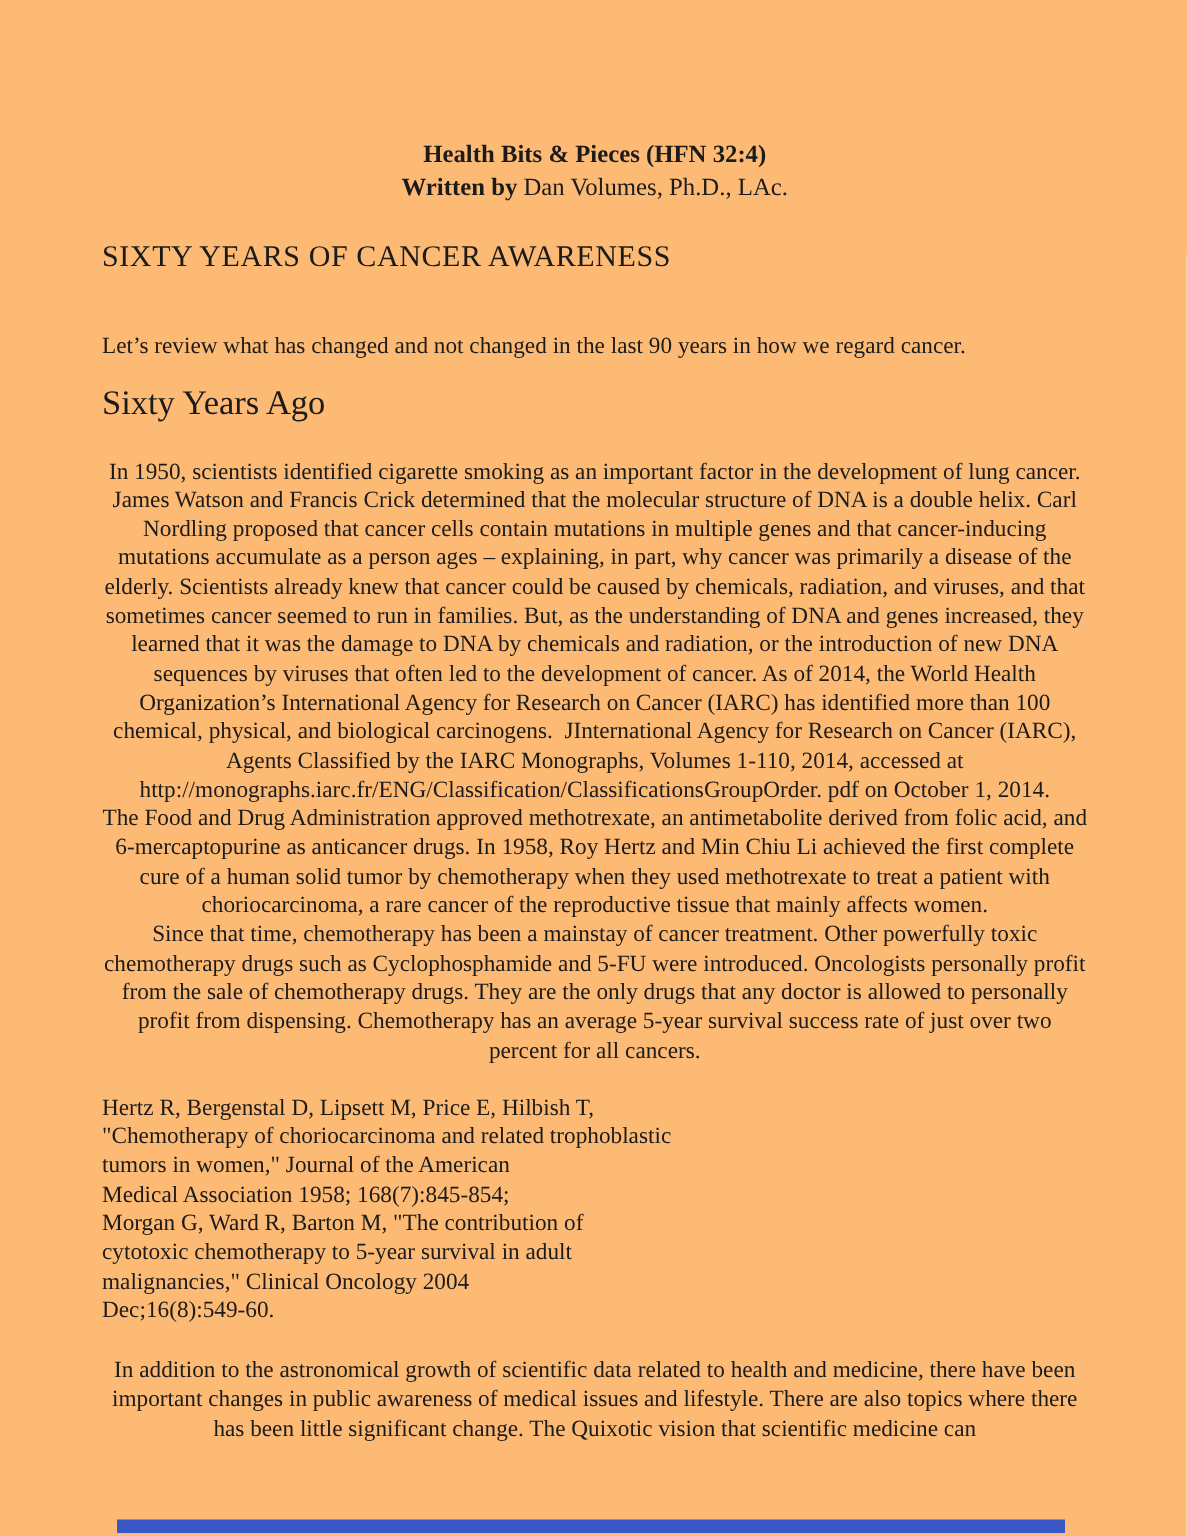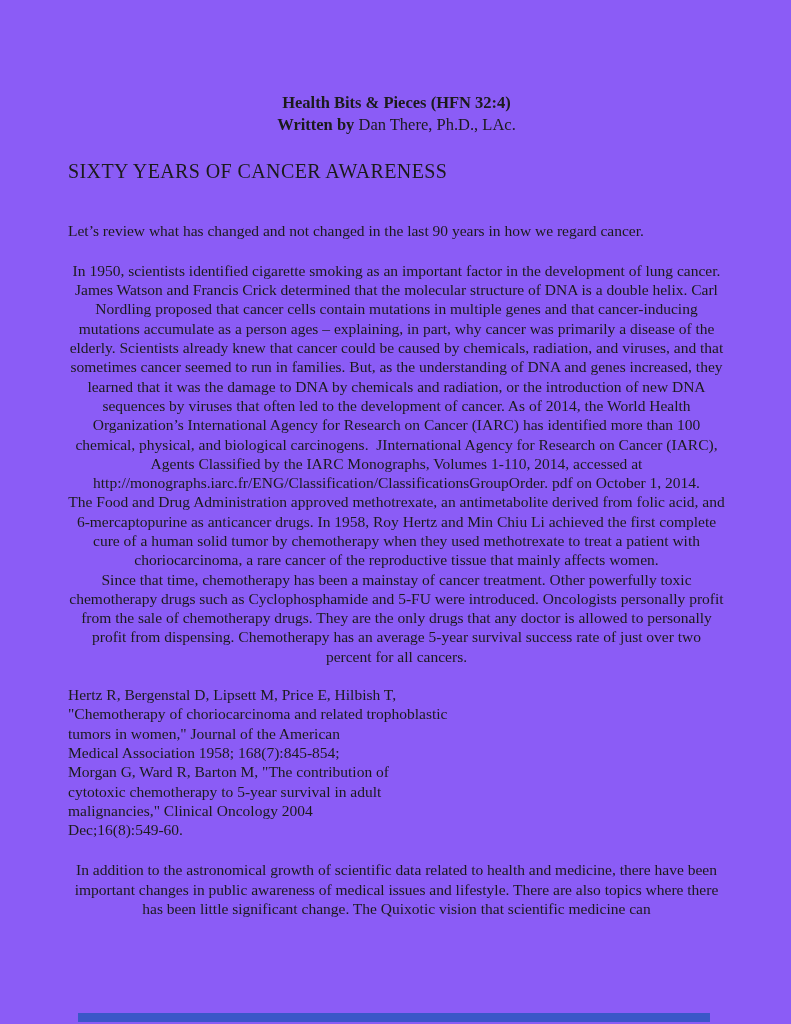--- a/index.html
+++ b/index.html
@@ -12,21 +12,21 @@
     background: #ffffff;
     position: relative;
     overflow: hidden;
     font-family: "Liberation Serif", "DejaVu Serif", serif;
     color: #1b1b1b;
   }
   .page {
     position: relative;
     width: 791px;
     height: 1024px;
-    background: #8b5cf6;
+    background: #fdba74;
   }
   .content {
     padding: 92px 66px 0 68px;
   }
   .masthead {
     text-align: center;
     font-weight: bold;
     font-size: 16.5px;
     line-height: 1.32;
   }
@@ -80,27 +80,28 @@
 </head>
 <body>
 
 <div class="page">
   <div class="content">
 
     <div class="masthead">Health Bits &amp; Pieces (HFN 32:4)</div>
 
     <div class="byline">
       <span class="label">Written by</span>
-      <span>Dan There, Ph.D., LAc.</span>
+      <span>Dan Volumes, Ph.D., LAc.</span>
     </div>
 
     <div class="doc-title">SIXTY YEARS OF CANCER AWARENESS</div>
 
     <div class="intro">Let’s review what has changed and not changed in the last 90 years in how we regard cancer.</div>
 
+    <div class="section-heading">Sixty Years Ago</div>
 
     <div class="body-text">In 1950, scientists identified cigarette smoking as an important factor in the development of lung cancer. James Watson and Francis Crick determined that the molecular structure of DNA is a double helix. Carl Nordling proposed that cancer cells contain mutations in multiple genes and that cancer-inducing mutations accumulate as a person ages – explaining, in part, why cancer was primarily a disease of the elderly. Scientists already knew that cancer could be caused by chemicals, radiation, and viruses, and that sometimes cancer seemed to run in families. But, as the understanding of DNA and genes increased, they learned that it was the damage to DNA by chemicals and radiation, or the introduction of new DNA sequences by viruses that often led to the development of cancer. As of 2014, the World Health Organization’s International Agency for Research on Cancer (IARC) has identified more than 100 chemical, physical, and biological carcinogens.  JInternational Agency for Research on Cancer (IARC), Agents Classified by the IARC Monographs, Volumes 1-110, 2014, accessed at http://monographs.iarc.fr/ENG/Classification/ClassificationsGroupOrder. pdf on October 1, 2014.
 The Food and Drug Administration approved methotrexate, an antimetabolite derived from folic acid, and 6-mercaptopurine as anticancer drugs. In 1958, Roy Hertz and Min Chiu Li achieved the first complete cure of a human solid tumor by chemotherapy when they used methotrexate to treat a patient with choriocarcinoma, a rare cancer of the reproductive tissue that mainly affects women.
 Since that time, chemotherapy has been a mainstay of cancer treatment. Other powerfully toxic chemotherapy drugs such as Cyclophosphamide and 5-FU were introduced. Oncologists personally profit from the sale of chemotherapy drugs. They are the only drugs that any doctor is allowed to personally profit from dispensing. Chemotherapy has an average 5-year survival success rate of just over two percent for all cancers.</div>
 
     <div class="citation">Hertz R, Bergenstal D, Lipsett M, Price E, Hilbish T,
 "Chemotherapy of choriocarcinoma and related trophoblastic
 tumors in women," Journal of the American
 Medical Association 1958; 168(7):845-854;
 Morgan G, Ward R, Barton M, "The contribution of

